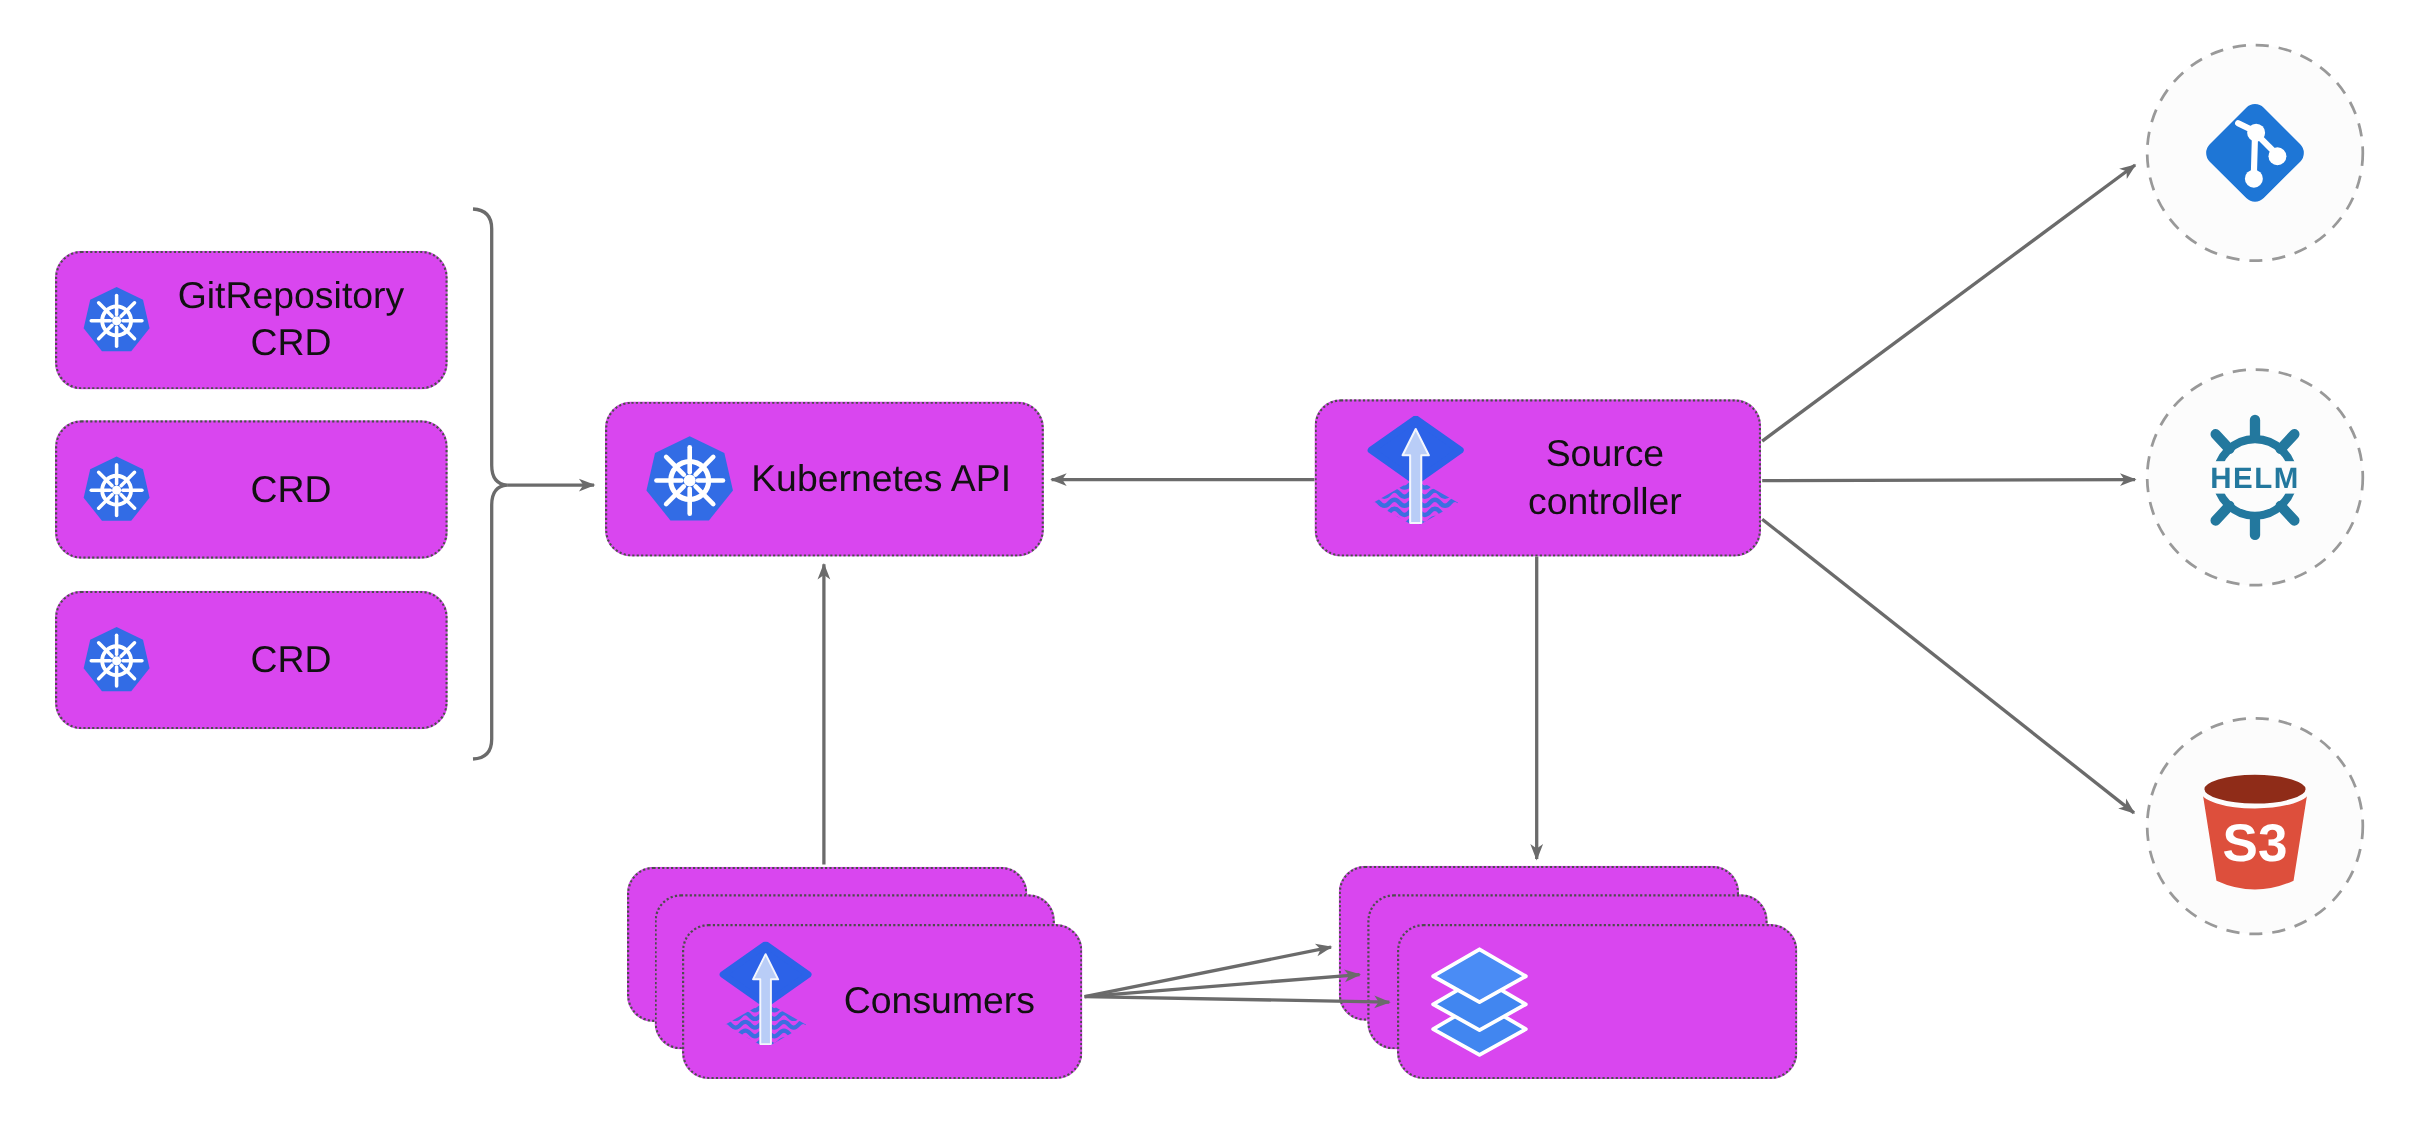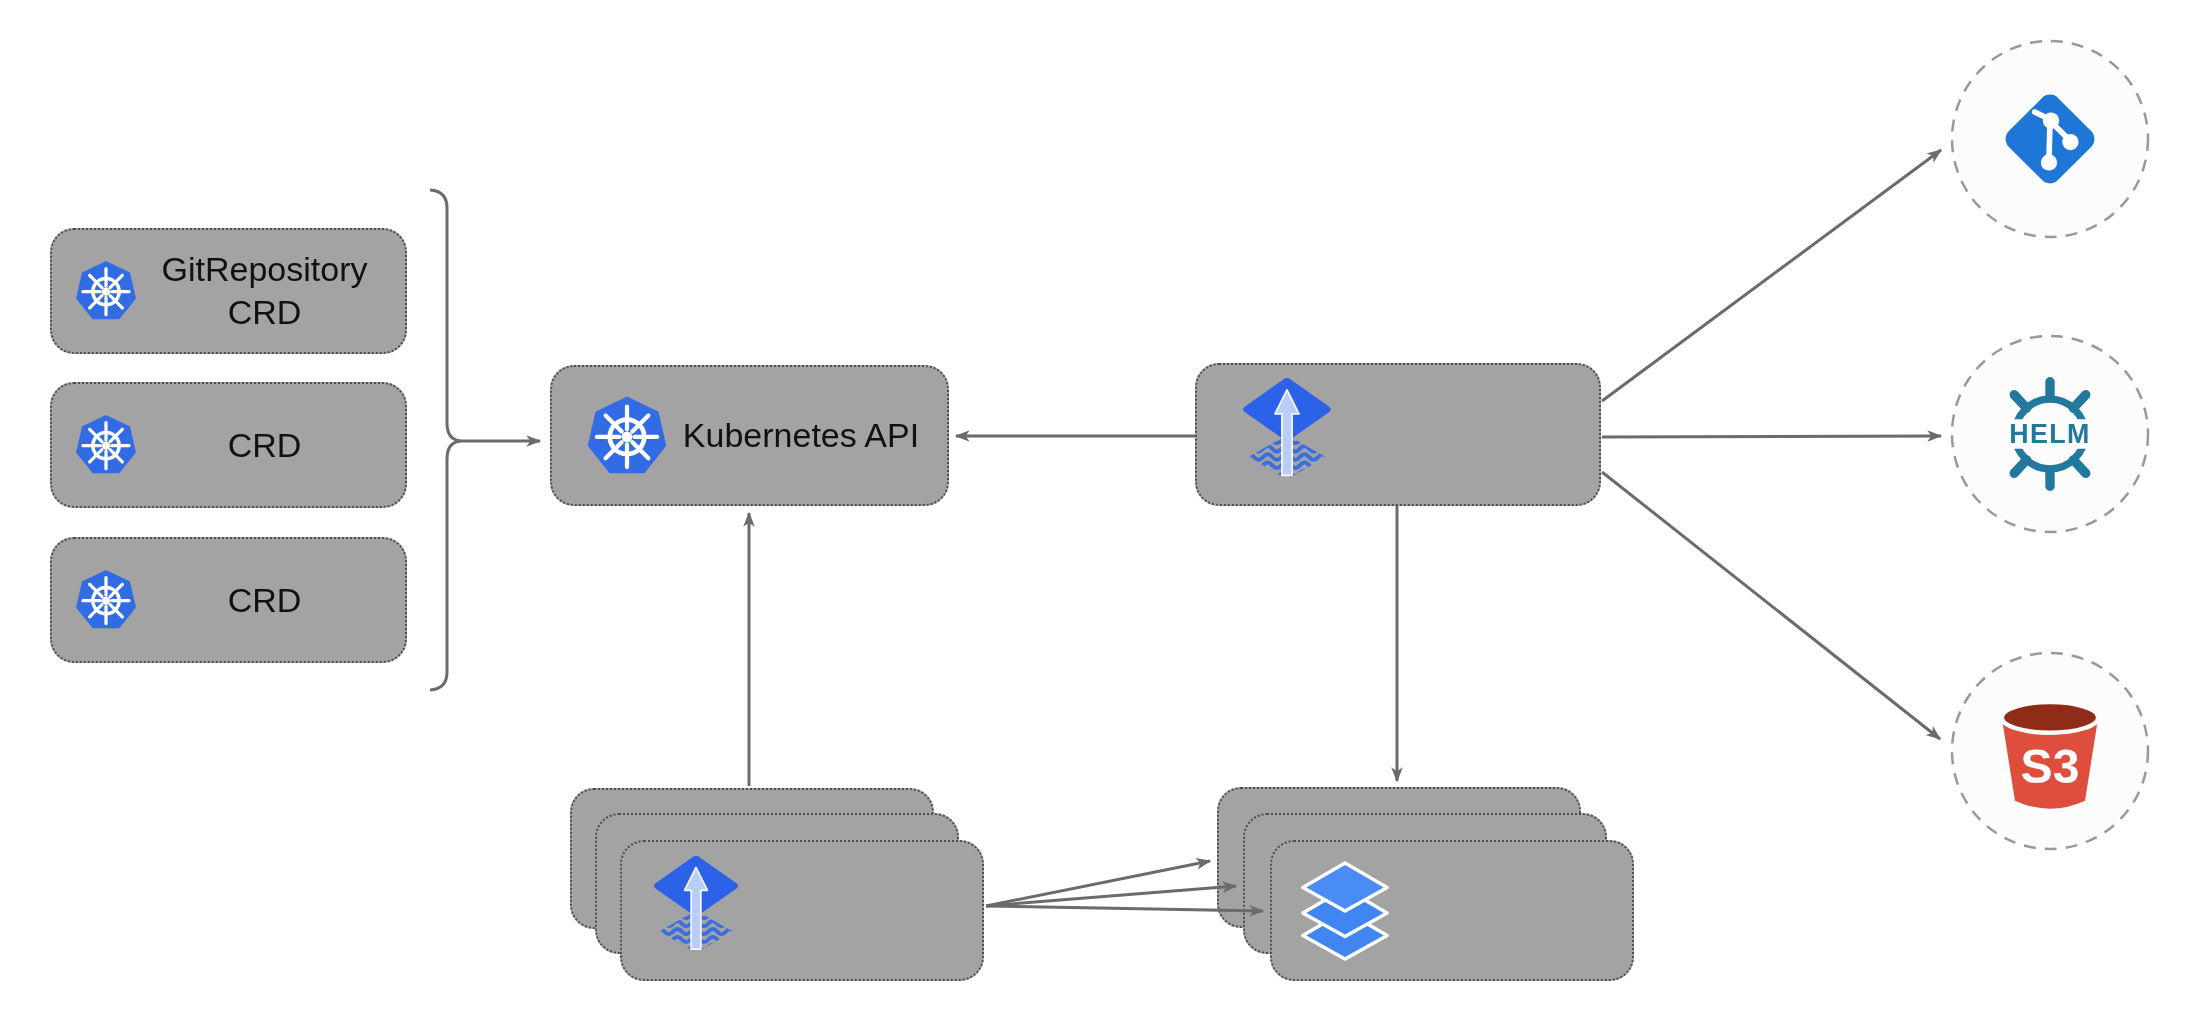--- a/index.html
+++ b/index.html
@@ -5,21 +5,21 @@
   html,body{margin:0;padding:0;background:#fff;}
   .canvas{
     position:relative;
     width:2196px;height:1030px;
     background:#ffffff;
     font-family:"Liberation Sans", sans-serif;
     overflow:hidden;
   }
   .box{
     position:absolute;
-    background:#a3a3a3;
+    background:#d946ef;
     border:2px dotted #4d4d4d;
     border-radius:24px;
     box-sizing:border-box;
     display:flex;
     align-items:center;
   }
   .lbl{
     flex:1;
     text-align:center;
     color:#111;
@@ -159,28 +159,35 @@
       </svg>
     <div class="lbl">
       <span class="l1">Kubernetes API</span>
     </div>
   </div>
 
   <div class="box" style="left:1195px;top:363px;width:406px;height:143px">
     <svg class="icon" style="width:92px;height:114px;margin-left:44px" viewBox="0 0 100 124">
         <use href="#sym-flux"></use>
       </svg>
+    <div class="lbl">
+      <span class="l1">Source</span>
+      <span class="l2">controller</span>
+    </div>
   </div>
 
   <div class="box stack" style="left:570px;top:788px;width:364px;height:141px"></div>
   <div class="box stack mid" style="left:595px;top:813px;width:364px;height:141px"></div>
   <div class="box stack front" style="left:620px;top:840px;width:364px;height:141px">
     <svg class="icon" style="width:88px;height:109px;margin-left:30px" viewBox="0 0 100 124">
         <use href="#sym-flux"></use>
       </svg>
+    <div class="lbl">
+      <span class="l1">Consumers</span>
+    </div>
   </div>
 
   <div class="box stack" style="left:1217px;top:787px;width:364px;height:141px"></div>
   <div class="box stack mid" style="left:1243px;top:813px;width:364px;height:141px"></div>
   <div class="box stack front" style="left:1270px;top:840px;width:364px;height:141px">
     <svg class="icon" style="width:98px;height:102px;margin-left:24px" viewBox="0 0 100 104">
         <use href="#sym-layers"></use>
       </svg>
   </div>
 

